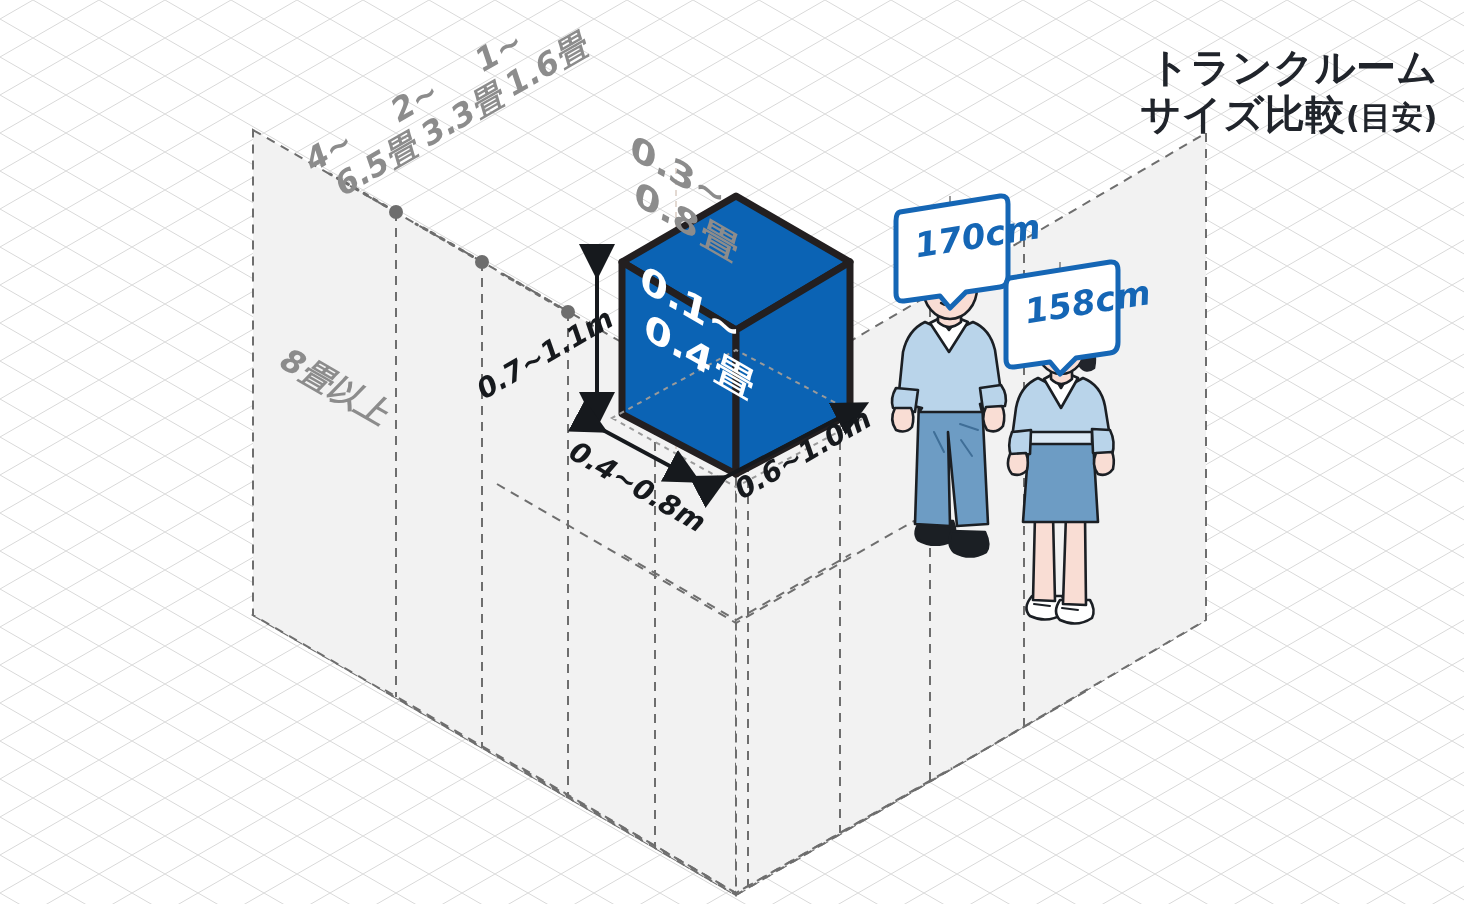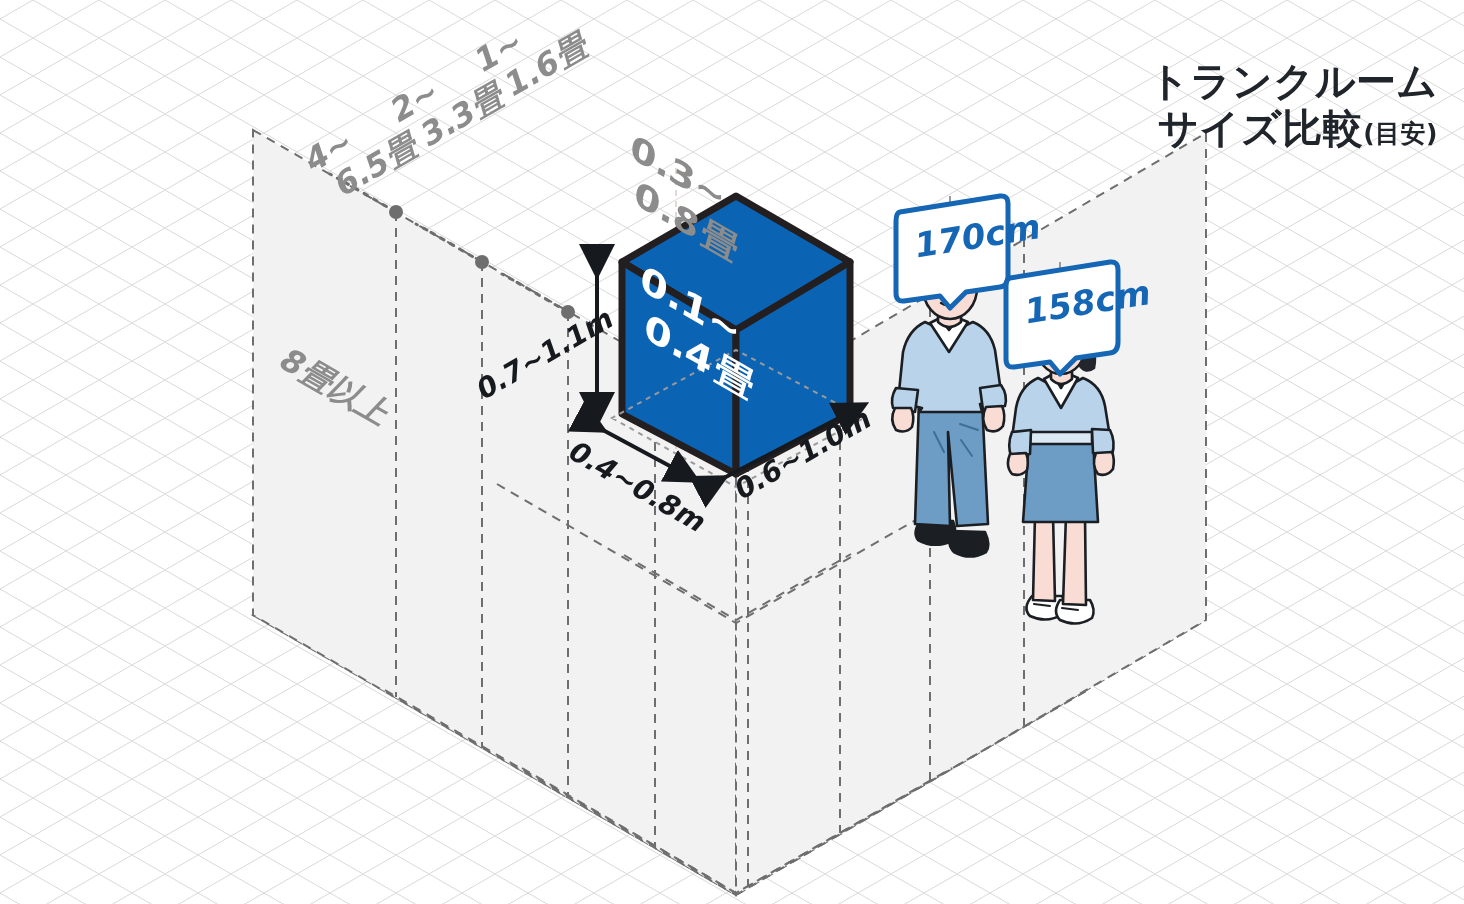--- a/index.html
+++ b/index.html
@@ -3,28 +3,28 @@
 <meta charset="utf-8">
 <style>
   html,body{margin:0;padding:0;background:#fff;}
   body{
     width:1464px;height:904px;position:relative;overflow:hidden;
     font-family:"Liberation Sans","DejaVu Sans",sans-serif;
   }
   #stage{position:absolute;inset:0;width:1464px;height:904px;}
   #stage svg{position:absolute;top:0;left:0;}
   .ttl{
-    position:absolute;right:26px;top:58px;text-align:right;
+    position:absolute;right:26px;top:44px;text-align:right;
     line-height:1.18;letter-spacing:0.5px;
     font-weight:700;color:#20242b;
     font-family:"DejaVu Sans","Liberation Sans",sans-serif;
   }
   .ttl .l1{font-size:40px;display:block;}
   .ttl .l2{font-size:40px;display:block;}
-  .ttl .l2 .sub{font-size:25px;}
+  .ttl .l2 .sub{font-size:31px;}
 </style>
 </head>
 <body>
 
 <div id="stage">
 
   <svg width="1464" height="904" viewBox="0 0 1464 904">
     <defs>
       <pattern id="isoGrid" width="66" height="38" patternUnits="userSpaceOnUse">
         <path d="M0 19 L33 0 M33 0 L66 19 M0 19 L33 38 M33 38 L66 19" fill="none" stroke="#d9d9d9" stroke-width="1"></path>

